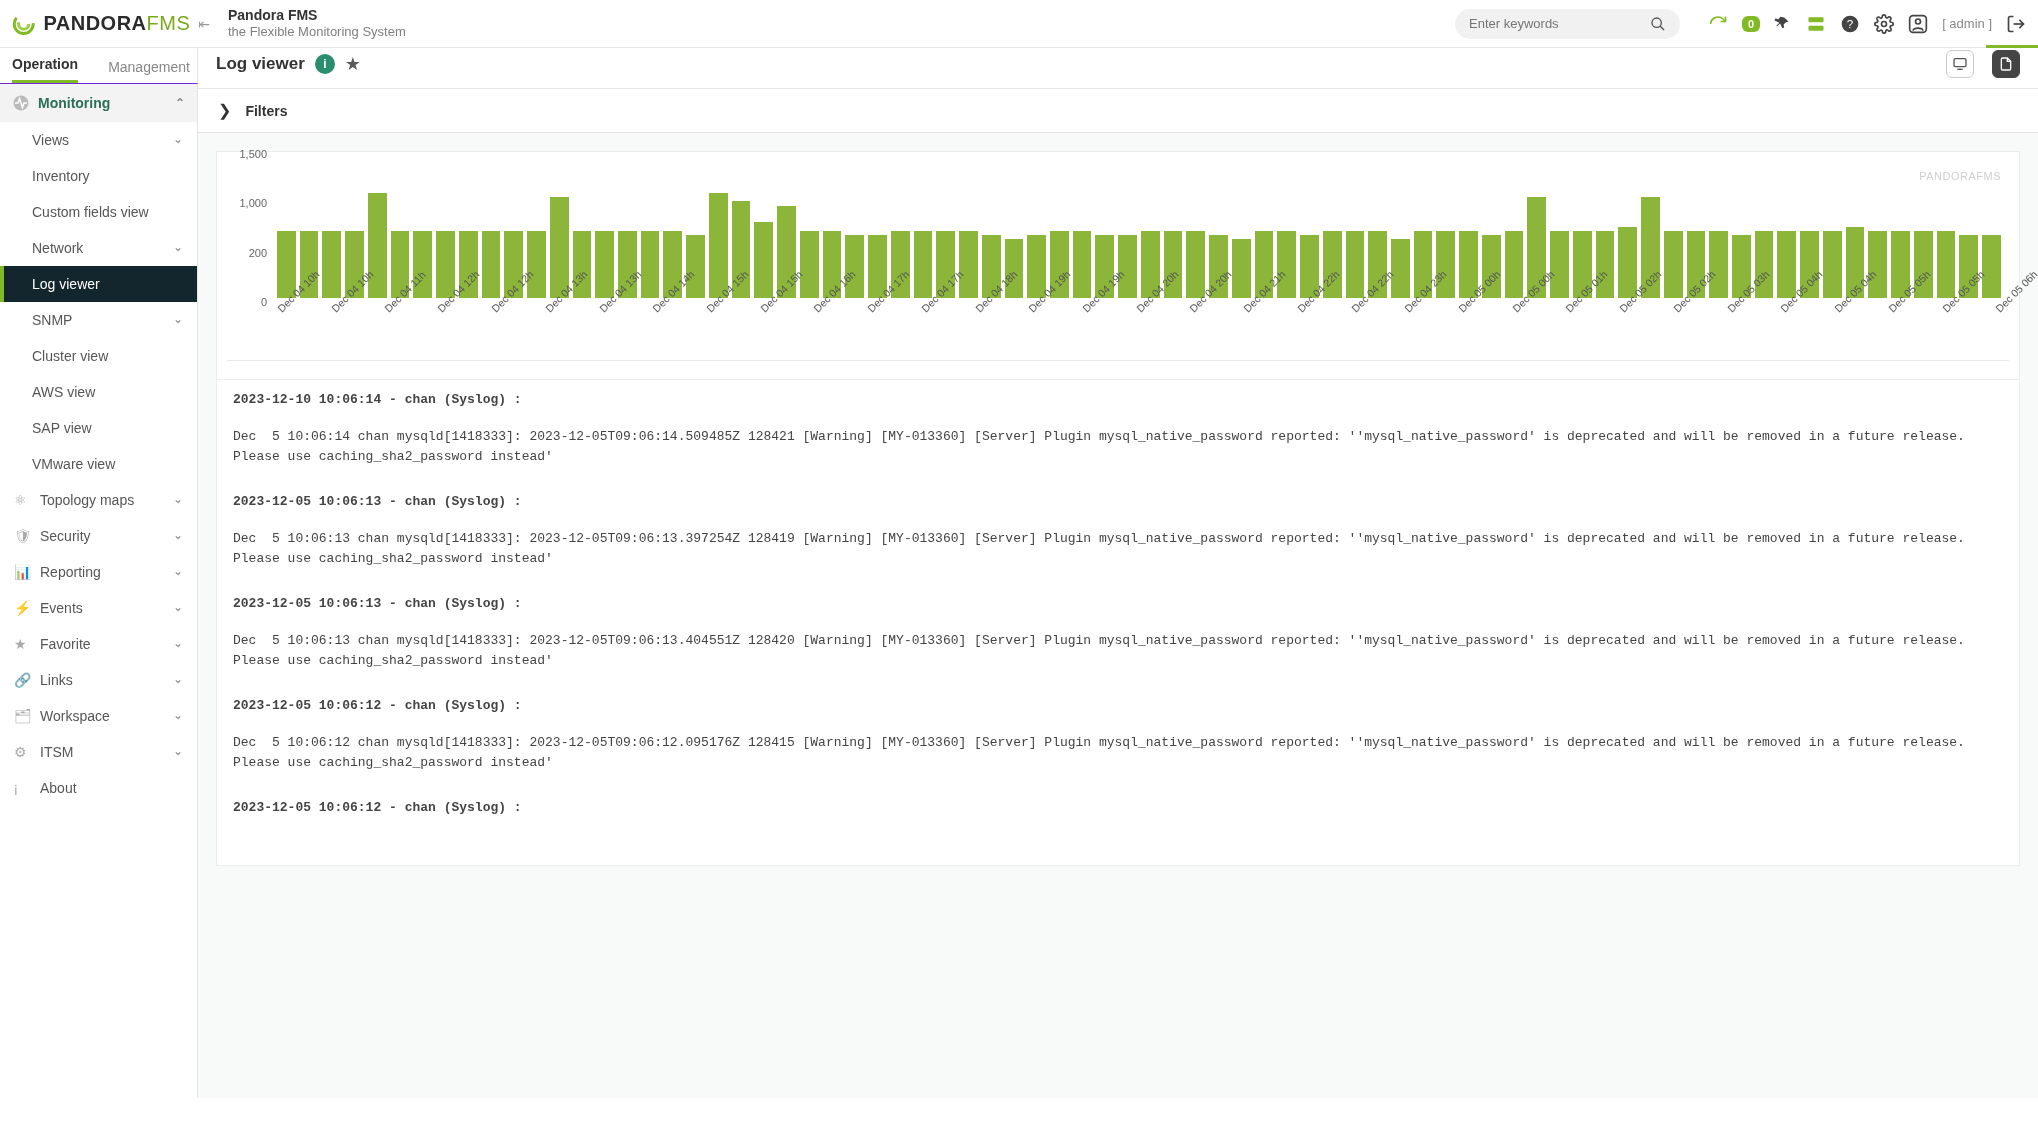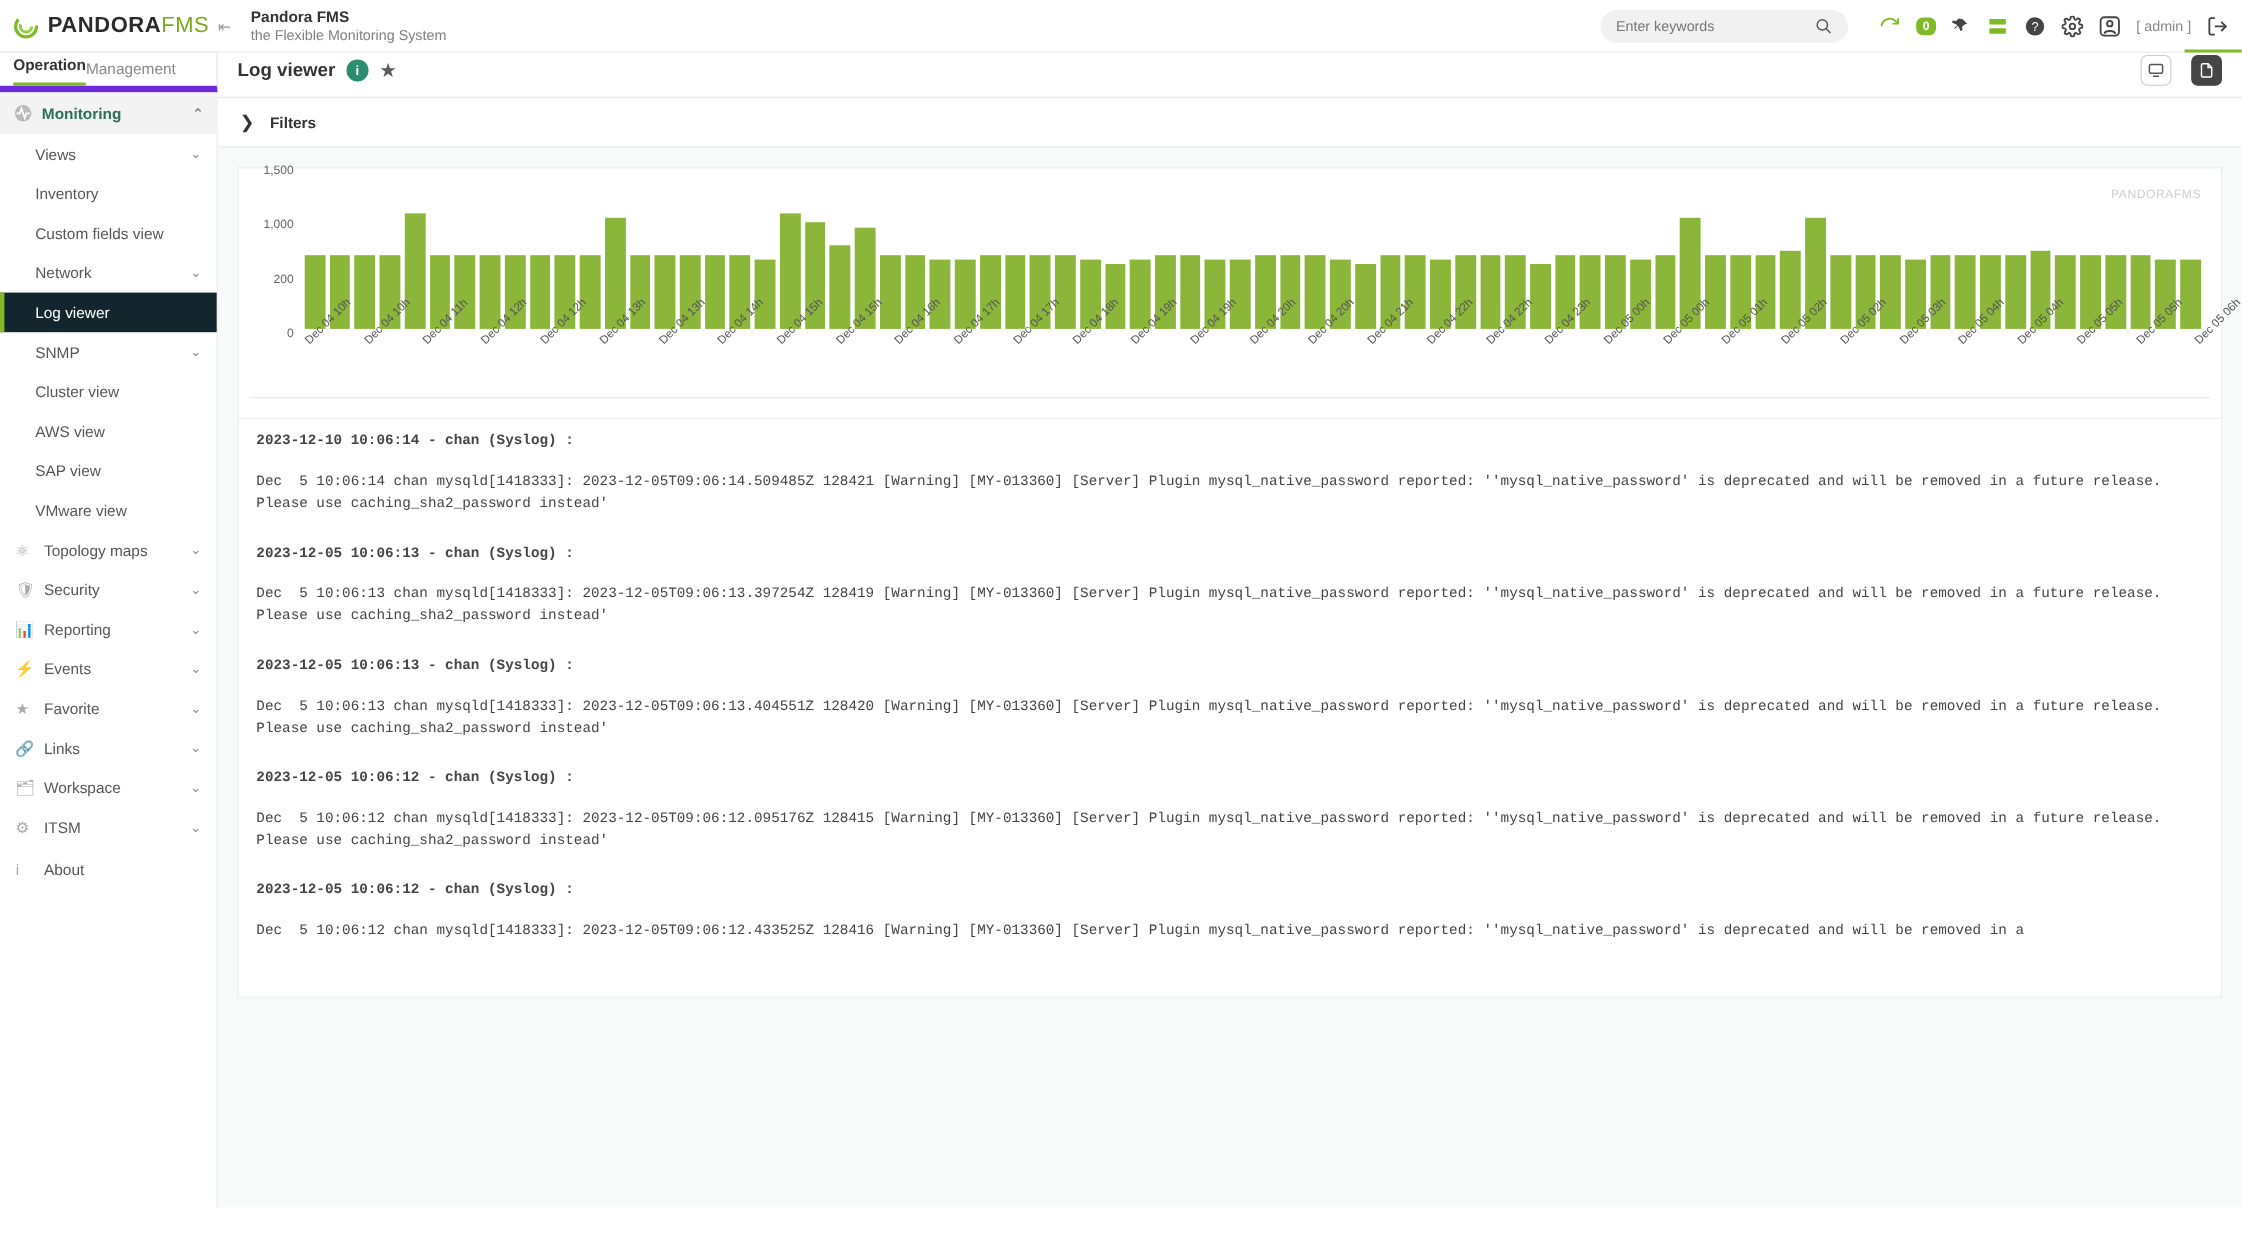--- a/index.html
+++ b/index.html
@@ -18,29 +18,29 @@
 .search-pill { display:flex; align-items:center; background:#f1f1f1; border-radius:20px; height:30px; padding:0 14px; width:225px; }
 .search-pill input { border:none; background:transparent; outline:none; font-size:13px; color:#666; flex:1; }
 .search-pill .si { color:#555; }
 .top-icons { display:flex; align-items:center; gap:14px; margin-left:28px; }
 .ic { color:#555; display:inline-flex; align-items:center; justify-content:center; cursor:pointer; }
 .ic.green { color:#80ba27; }
 .ic.dark  { color:#444; }
 .pill0 { background:#80ba27; color:#fff; border-radius:6px; font-size:11px; font-weight:600; padding:2px 6px; }
 .user-txt { color:#888; font-size:13px; }
 
-.tabs { display:flex; padding:0 12px; height:36px; align-items:flex-end; width:198px; border-bottom:6px solid #6d28d9; border-right:1px solid #e5e5e5; }
+.tabs { display:flex; gap:30px; padding:0 12px; height:36px; align-items:flex-end; width:198px; border-bottom:1px solid #6d28d9; border-right:1px solid #e5e5e5; }
 .tab { font-size:14px; color:#888; padding-bottom:8px; cursor:pointer; }
 .tab.active { color:#333; font-weight:600; border-bottom:3px solid #80ba27; }
 
 .layout { display:flex; }
 .sidebar { width:198px; border-right:1px solid #e5e5e5; background:#fff; min-height:1050px; }
 .nav-head { display:flex; align-items:center; padding:10px 12px; background:#f3f3f3; color:#2b6f57; font-weight:600; gap:8px; }
 .chev { margin-left:auto; color:#888; font-size:12px; }
-.nav-item { display:flex; align-items:center; padding:10px 14px 10px 32px; color:#565656; font-size:14px; cursor:pointer; }
+.nav-item { display:flex; padding:10px 14px 10px 32px; color:#565656; font-size:14px; cursor:pointer; }
 .nav-item.group { padding-left:14px; gap:8px; }
 .nav-item .chev { font-size:12px; }
 .nav-item.active { background:#13252d; color:#fff; border-left:4px solid #80ba27; padding-left:28px; }
 
 .main { flex:1; background:#f8f9f9; min-height:1050px; padding:0; }
 .crumbs { font-size:12.5px; color:#888; padding:10px 18px 2px; background:#fff; }
 .crumbs .cur { color:#2a6f57; }
 .page-title-row { display:flex; align-items:center; gap:10px; padding:2px 18px 10px; background:#fff; }
 .page-title { font-size:17px; font-weight:600; color:#333; }
 .info-bubble { width:20px;height:20px;border-radius:50%;background:#2a8d6d;color:#fff;font-weight:700;font-size:12px;display:inline-flex;align-items:center;justify-content:center; }
@@ -442,17 +442,16 @@
         <div class="log-block">
           <div class="log-head">2023-12-05 10:06:13 - chan (Syslog) :</div>
           <div class="log-body">Dec  5 10:06:13 chan mysqld[1418333]: 2023-12-05T09:06:13.404551Z 128420 [Warning] [MY-013360] [Server] Plugin mysql_native_password reported: ''mysql_native_password' is deprecated and will be removed in a future release. Please use caching_sha2_password instead'</div>
         </div>
         <div class="log-block">
           <div class="log-head">2023-12-05 10:06:12 - chan (Syslog) :</div>
           <div class="log-body">Dec  5 10:06:12 chan mysqld[1418333]: 2023-12-05T09:06:12.095176Z 128415 [Warning] [MY-013360] [Server] Plugin mysql_native_password reported: ''mysql_native_password' is deprecated and will be removed in a future release. Please use caching_sha2_password instead'</div>
         </div>
         <div class="log-block">
           <div class="log-head">2023-12-05 10:06:12 - chan (Syslog) :</div>
-          <div class="log-body">Dec  5 10:06:12 chan mysqld[1418333]: 2023-12-05T09:06:12.433525Z 128416 [Warning] [MY-013360] [Server] Plugin mysql_native_password reported: ''mysql_native_password' is deprecated and will be removed in a</div>
         </div>
       </div>
   </div>
 </div>
 
 </body></html>

